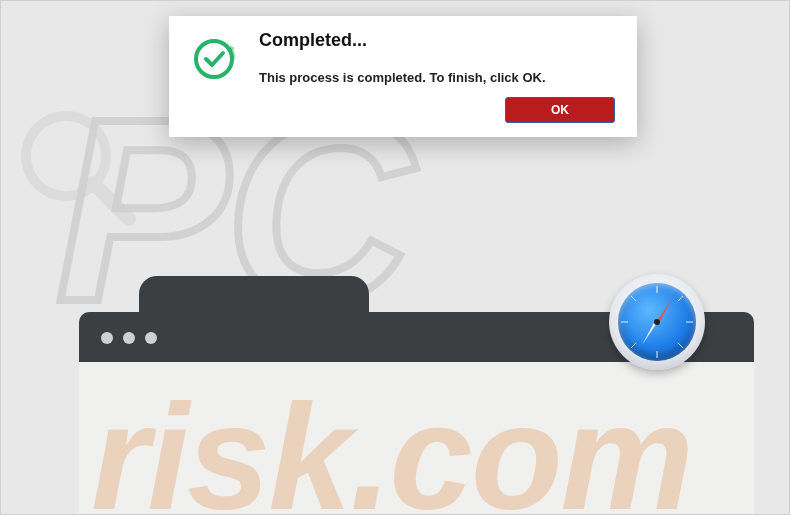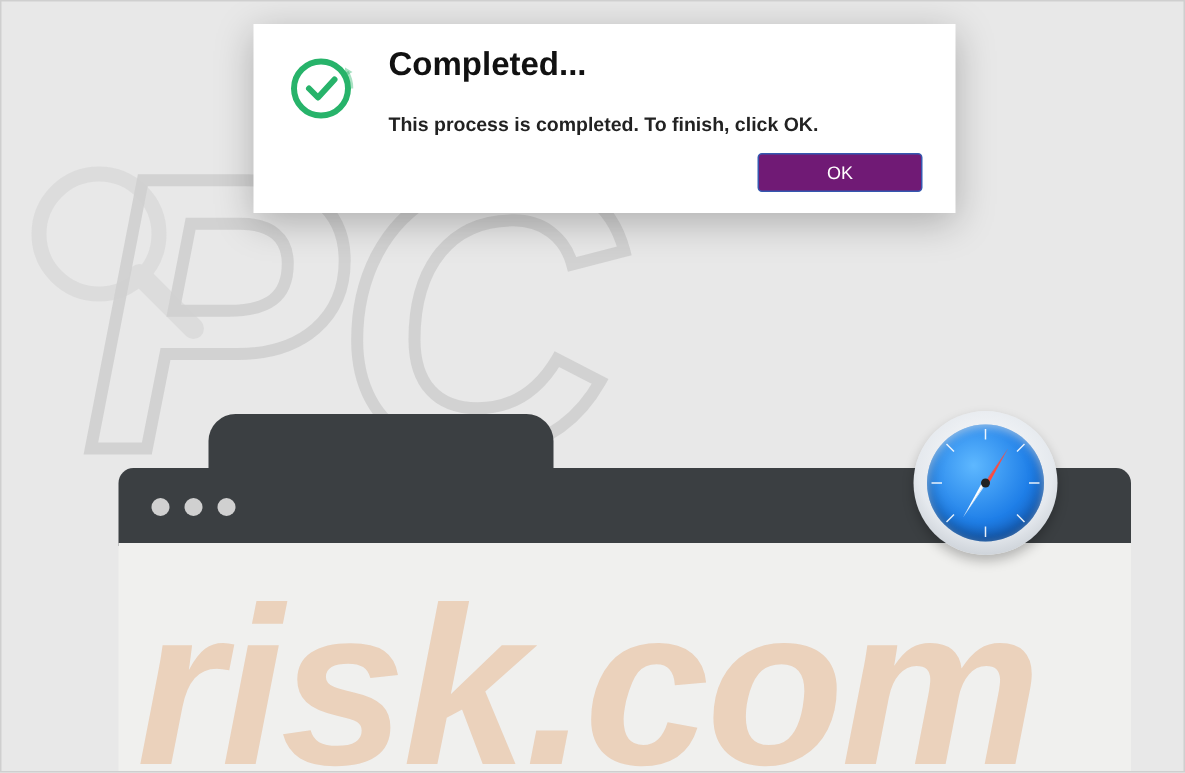--- a/index.html
+++ b/index.html
@@ -107,44 +107,44 @@
     width:468px;
     background:#fff;
     box-shadow: 0 6px 24px rgba(0,0,0,0.25);
     padding:14px 22px 14px 22px;
     display:flex;
     gap:22px;
   }
   .dialog-icon { flex:0 0 46px; padding-top:6px; }
   .dialog-body { flex:1; }
   .dialog-title {
-    font-size:22px;
+    font-size:18px;
     font-weight:800;
     color:#111;
   }
   .dialog-text {
     font-size:13px;
     color:#222;
     font-weight:600;
     margin-top:19px;
   }
   .dialog-actions {
     display:flex;
     justify-content:flex-end;
     margin-top:12px;
   }
   .ok-btn {
-    background:#701a75;
+    background:#b91c1c;
     color:#fff;
     border:1px solid #3558b0;
     border-radius:3px;
     width:110px;
     height:26px;
     font-size:12px;
-    font-weight:400;
+    font-weight:700;
     cursor:pointer;
   }
 </style>
 </head>
 <body>
 
 <div class="wm-mag">
   <svg width="130" height="130">
       <circle cx="55" cy="55" r="40" fill="none" stroke="#cfcfcf" stroke-width="10"></circle>
       <line x1="82" y1="82" x2="118" y2="118" stroke="#cfcfcf" stroke-width="14" stroke-linecap="round"></line>

